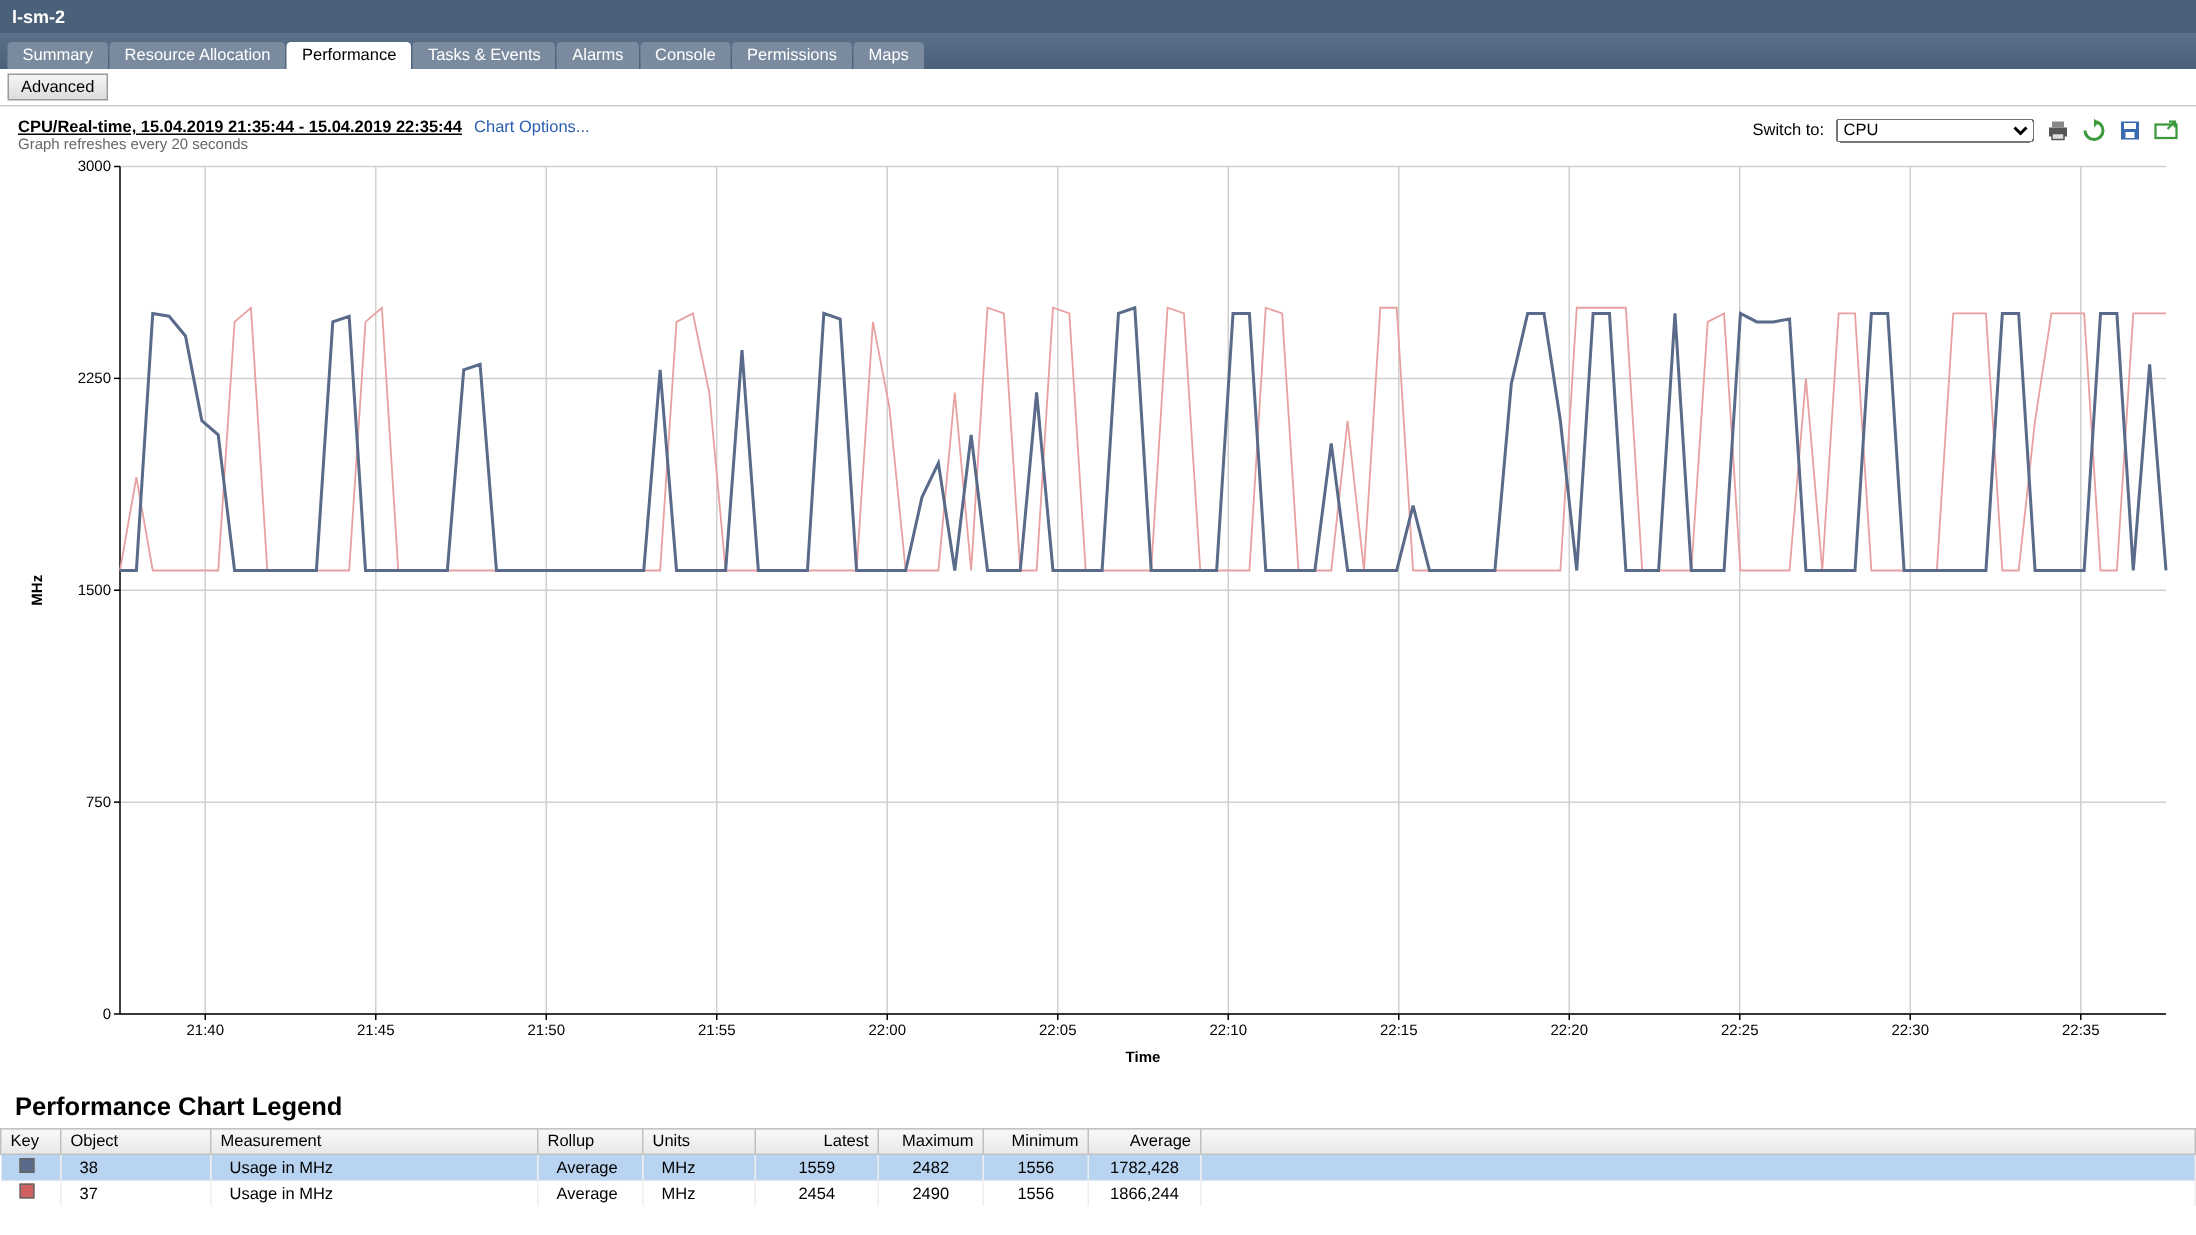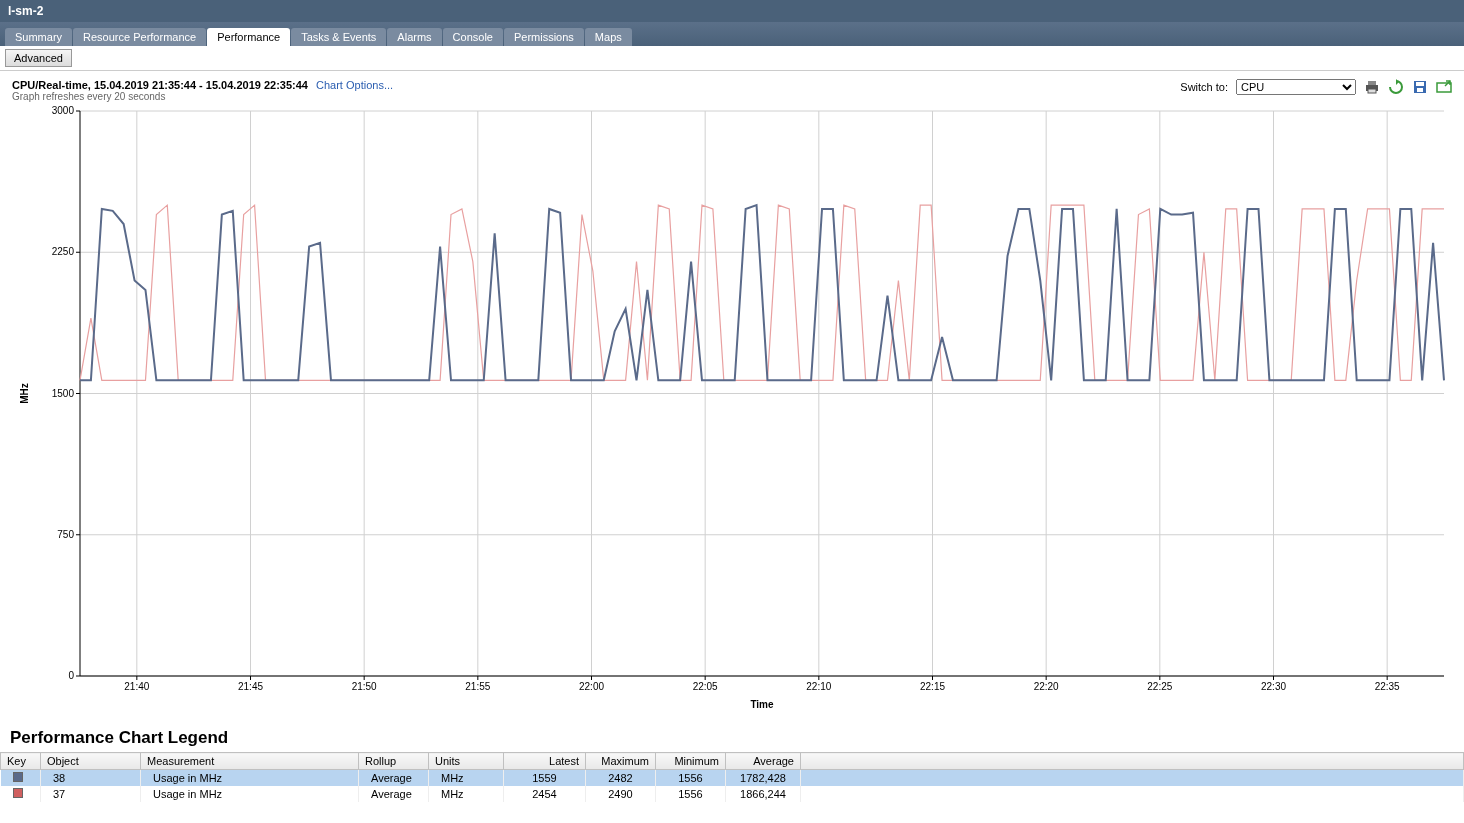--- a/index.html
+++ b/index.html
@@ -4,25 +4,25 @@
 <style>
 * { margin: 0; padding: 0; box-sizing: border-box; }
 body { font-family: Arial, Helvetica, sans-serif; font-size: 11px; background: #fff; width: 1464px; }
 .titlebar { background: #4a6179; color: #fff; padding: 4px 8px; font-weight: bold; font-size: 12px; }
 .tabs { background: linear-gradient(#5b7089, #4a6179); display: flex; align-items: flex-end; padding: 0 5px; height: 24px; }
 .tab { background: #7a8ba0; color: #fff; padding: 3px 10px; margin-right: 1px; font-size: 11px; cursor: pointer; border-top-left-radius: 3px; border-top-right-radius: 3px; position: relative; }
 .tab.active { background: #fff; color: #000; }
 .subbar { background: #fff; padding: 3px 5px; border-bottom: 1px solid #ccc; }
 .btn-adv { background: linear-gradient(#f5f5f5, #dcdcdc); border: 1px solid #999; padding: 2px 8px; font-size: 11px; cursor: pointer; }
 .chart-header { display: flex; justify-content: space-between; align-items: flex-start; padding: 8px 12px 4px 12px; }
-.chart-title-block .title { font-weight: bold; font-size: 11px; }
+.chart-title-block .title { font-weight: bold; font-size: 11px; text-decoration: underline; }
 .chart-title-block .link { color: #2a5db0; cursor: pointer; margin-left: 5px; }
 .chart-title-block .sub { color: #666; font-size: 10px; }
 .switch-block { display: flex; align-items: center; gap: 8px; }
-.switch-block select { width: 120px; font-size: 11px; }
+.switch-block select { width: 132px; font-size: 11px; }
 .icon-btn { width: 16px; height: 16px; display: inline-block; cursor: pointer; }
 .chart-area { position: relative; height: 610px; margin: 0 10px; }
 .chart-svg { width: 100%; height: 100%; }
 .axis-text { font-size: 10px; fill: #000; font-family: Arial; }
 .grid-line { stroke: #d0d0d0; stroke-width: 1; }
 .axis-line { stroke: #000; stroke-width: 1; }
 .legend-section { margin-top: 8px; }
 .legend-title { font-weight: bold; font-size: 17px; padding: 4px 10px; }
 .legend-table { width: 100%; border-collapse: collapse; font-size: 11px; }
 .legend-table th { background: linear-gradient(#f8f8f8, #e8e8e8); border: 1px solid #c0c0c0; padding: 2px 6px; font-weight: normal; text-align: left; }
@@ -32,21 +32,21 @@
 .legend-row.selected { background: #b8d4f0; }
 .key-sw { width: 10px; height: 10px; border: 1px solid #666; display: inline-block; }
 </style>
 </head>
 <body>
 
 <div class="titlebar">l-sm-2</div>
 
 <div class="tabs" id="tab-bar">
     <div class="tab">Summary</div>
-    <div class="tab">Resource Performance</div>
+    <div class="tab">Resource Allocation</div>
     <div class="tab active">Performance</div>
     <div class="tab">Tasks &amp; Events</div>
     <div class="tab">Alarms</div>
     <div class="tab">Console</div>
     <div class="tab">Permissions</div>
     <div class="tab">Maps</div>
   </div>
 
 <div class="subbar">
   <button class="btn-adv">Advanced</button>

